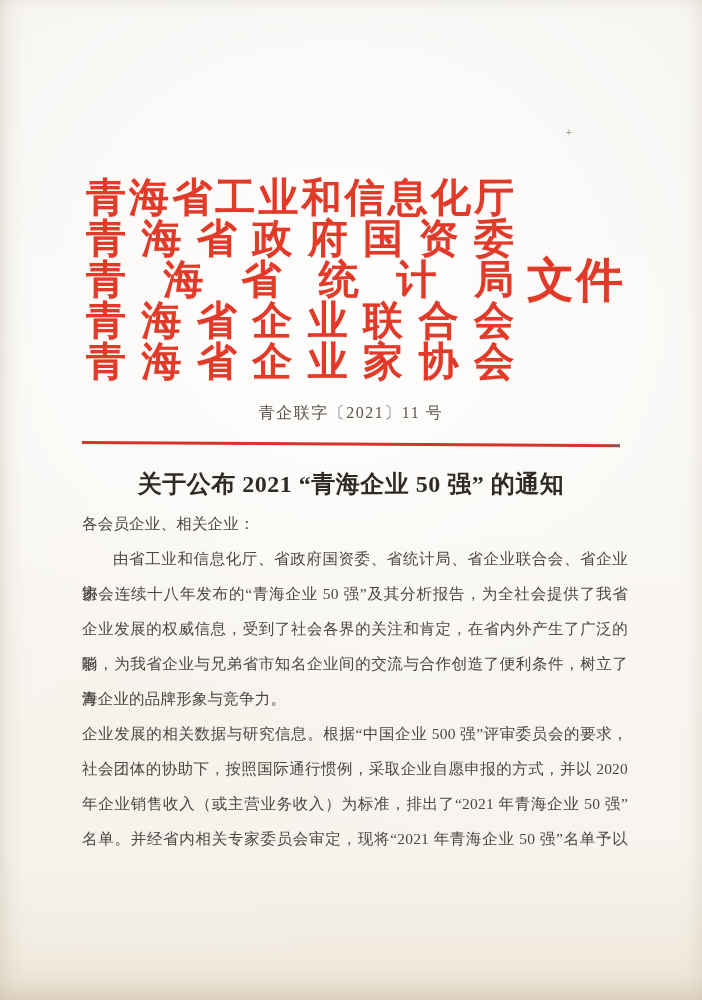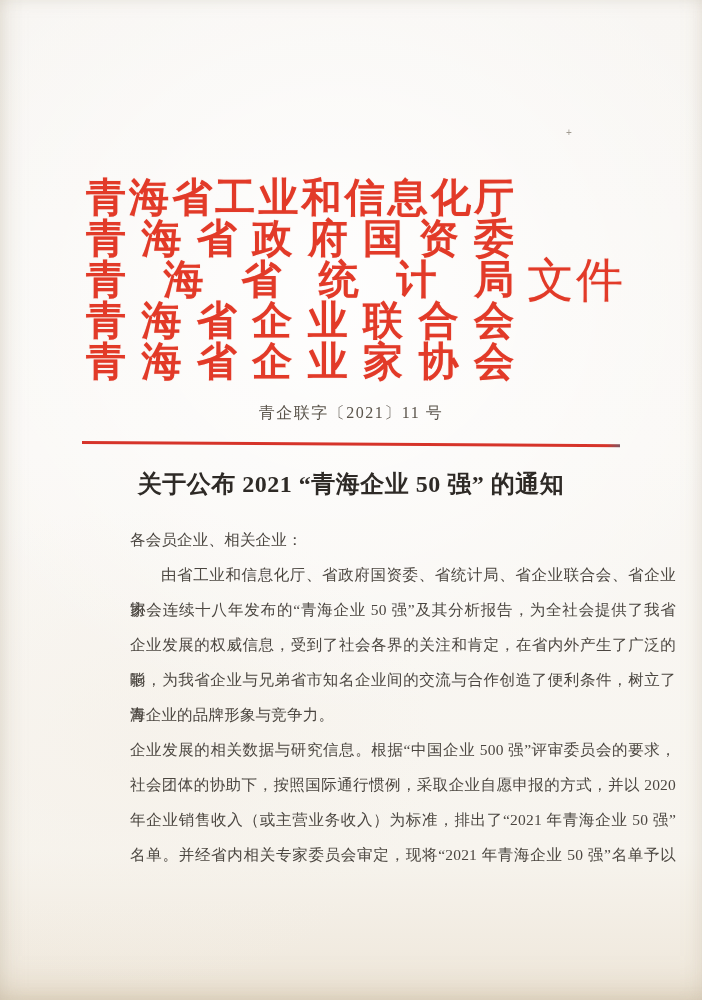--- a/index.html
+++ b/index.html
@@ -47,21 +47,21 @@
     font-weight: 700;
     color: var(--letterhead-red, #e23a28);
     text-shadow: 0 0 1px rgba(226,58,40,0.35);
   }
   .doc-label {
     position: absolute;
     left: 527px;
     top: 254px;
     font-size: 47px;
     line-height: 52px;
-    font-weight: 400;
+    font-weight: 700;
     letter-spacing: 2px;
     color: var(--letterhead-red, #e23a28);
     text-shadow: 0 0 1px rgba(226,58,40,0.4);
   }
 
   
   .doc-number {
     position: absolute;
     left: 0;
     top: 403px;
@@ -101,23 +101,22 @@
     line-height: 36px;
     font-weight: 700;
     letter-spacing: 0.5px;
     color: var(--title-dark, #2e2a26);
   }
 
   
   .body-block {
     position: absolute;
     left: 82px;
-    top: 522px;
+    top: 506px;
     width: 546px;
-    margin-left: 48px;
   }
   .line {
     margin: 0;
     height: 35px;
     line-height: 35px;
     font-size: 15.5px;
     letter-spacing: 0.2px;
     color: var(--text-dark, #4b4640);
   }
   .just {

